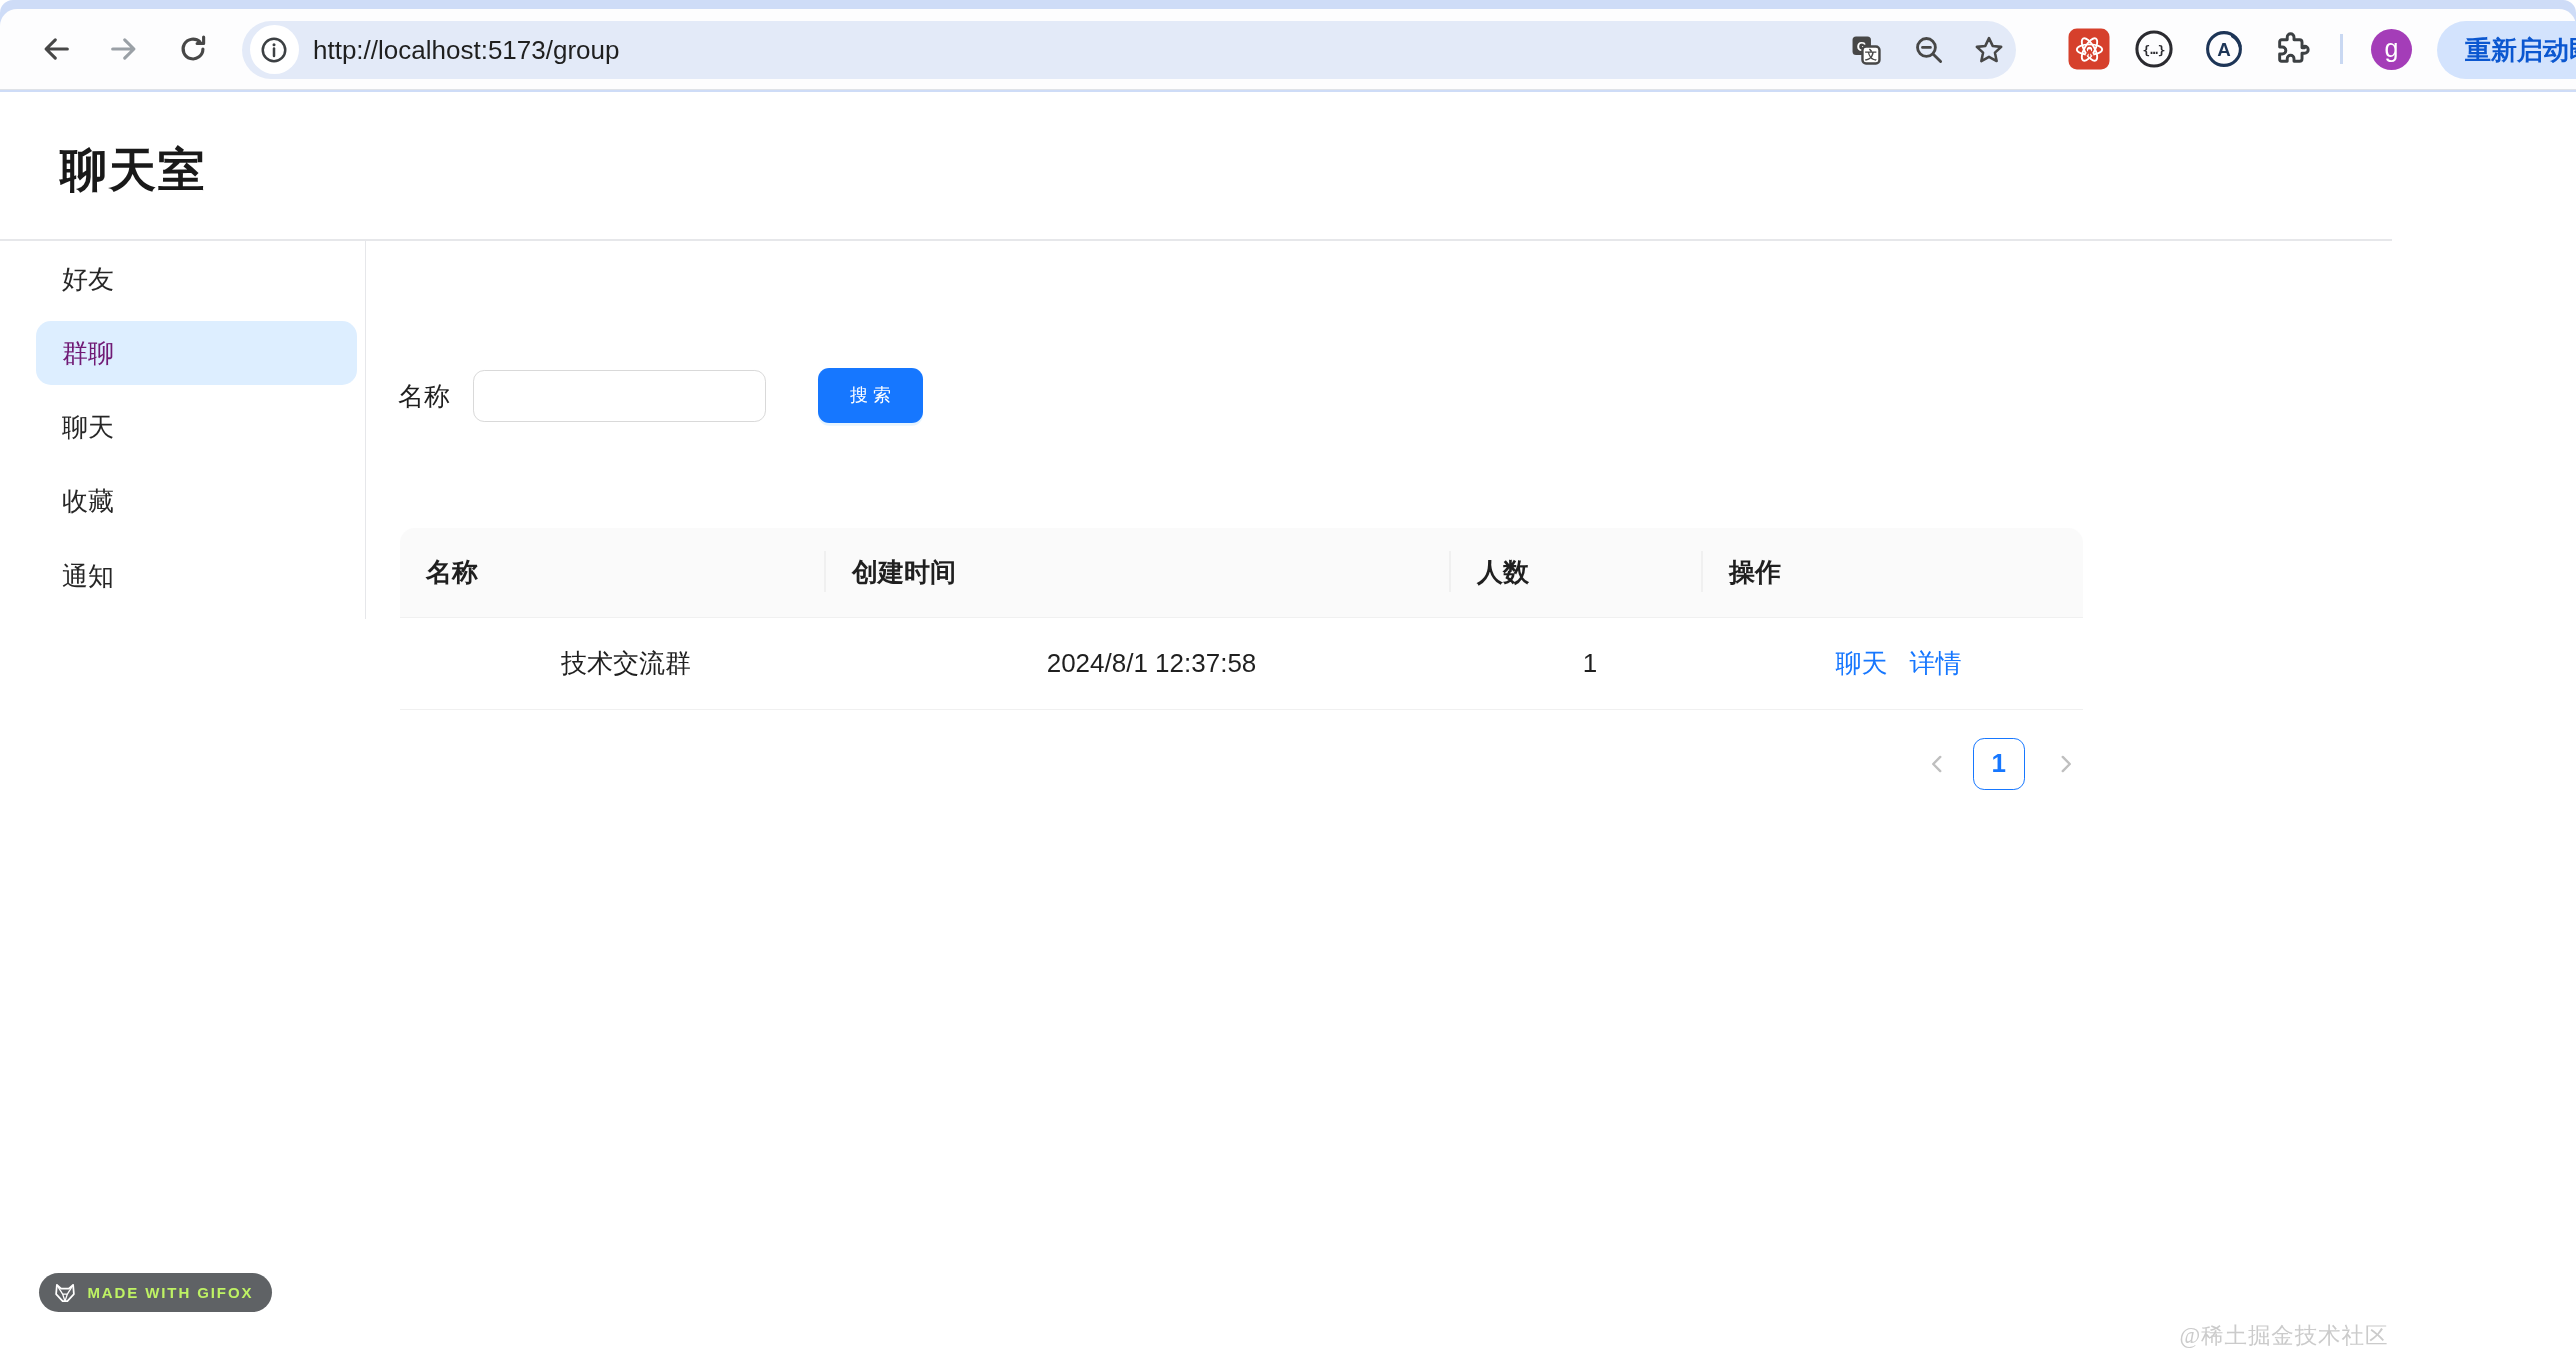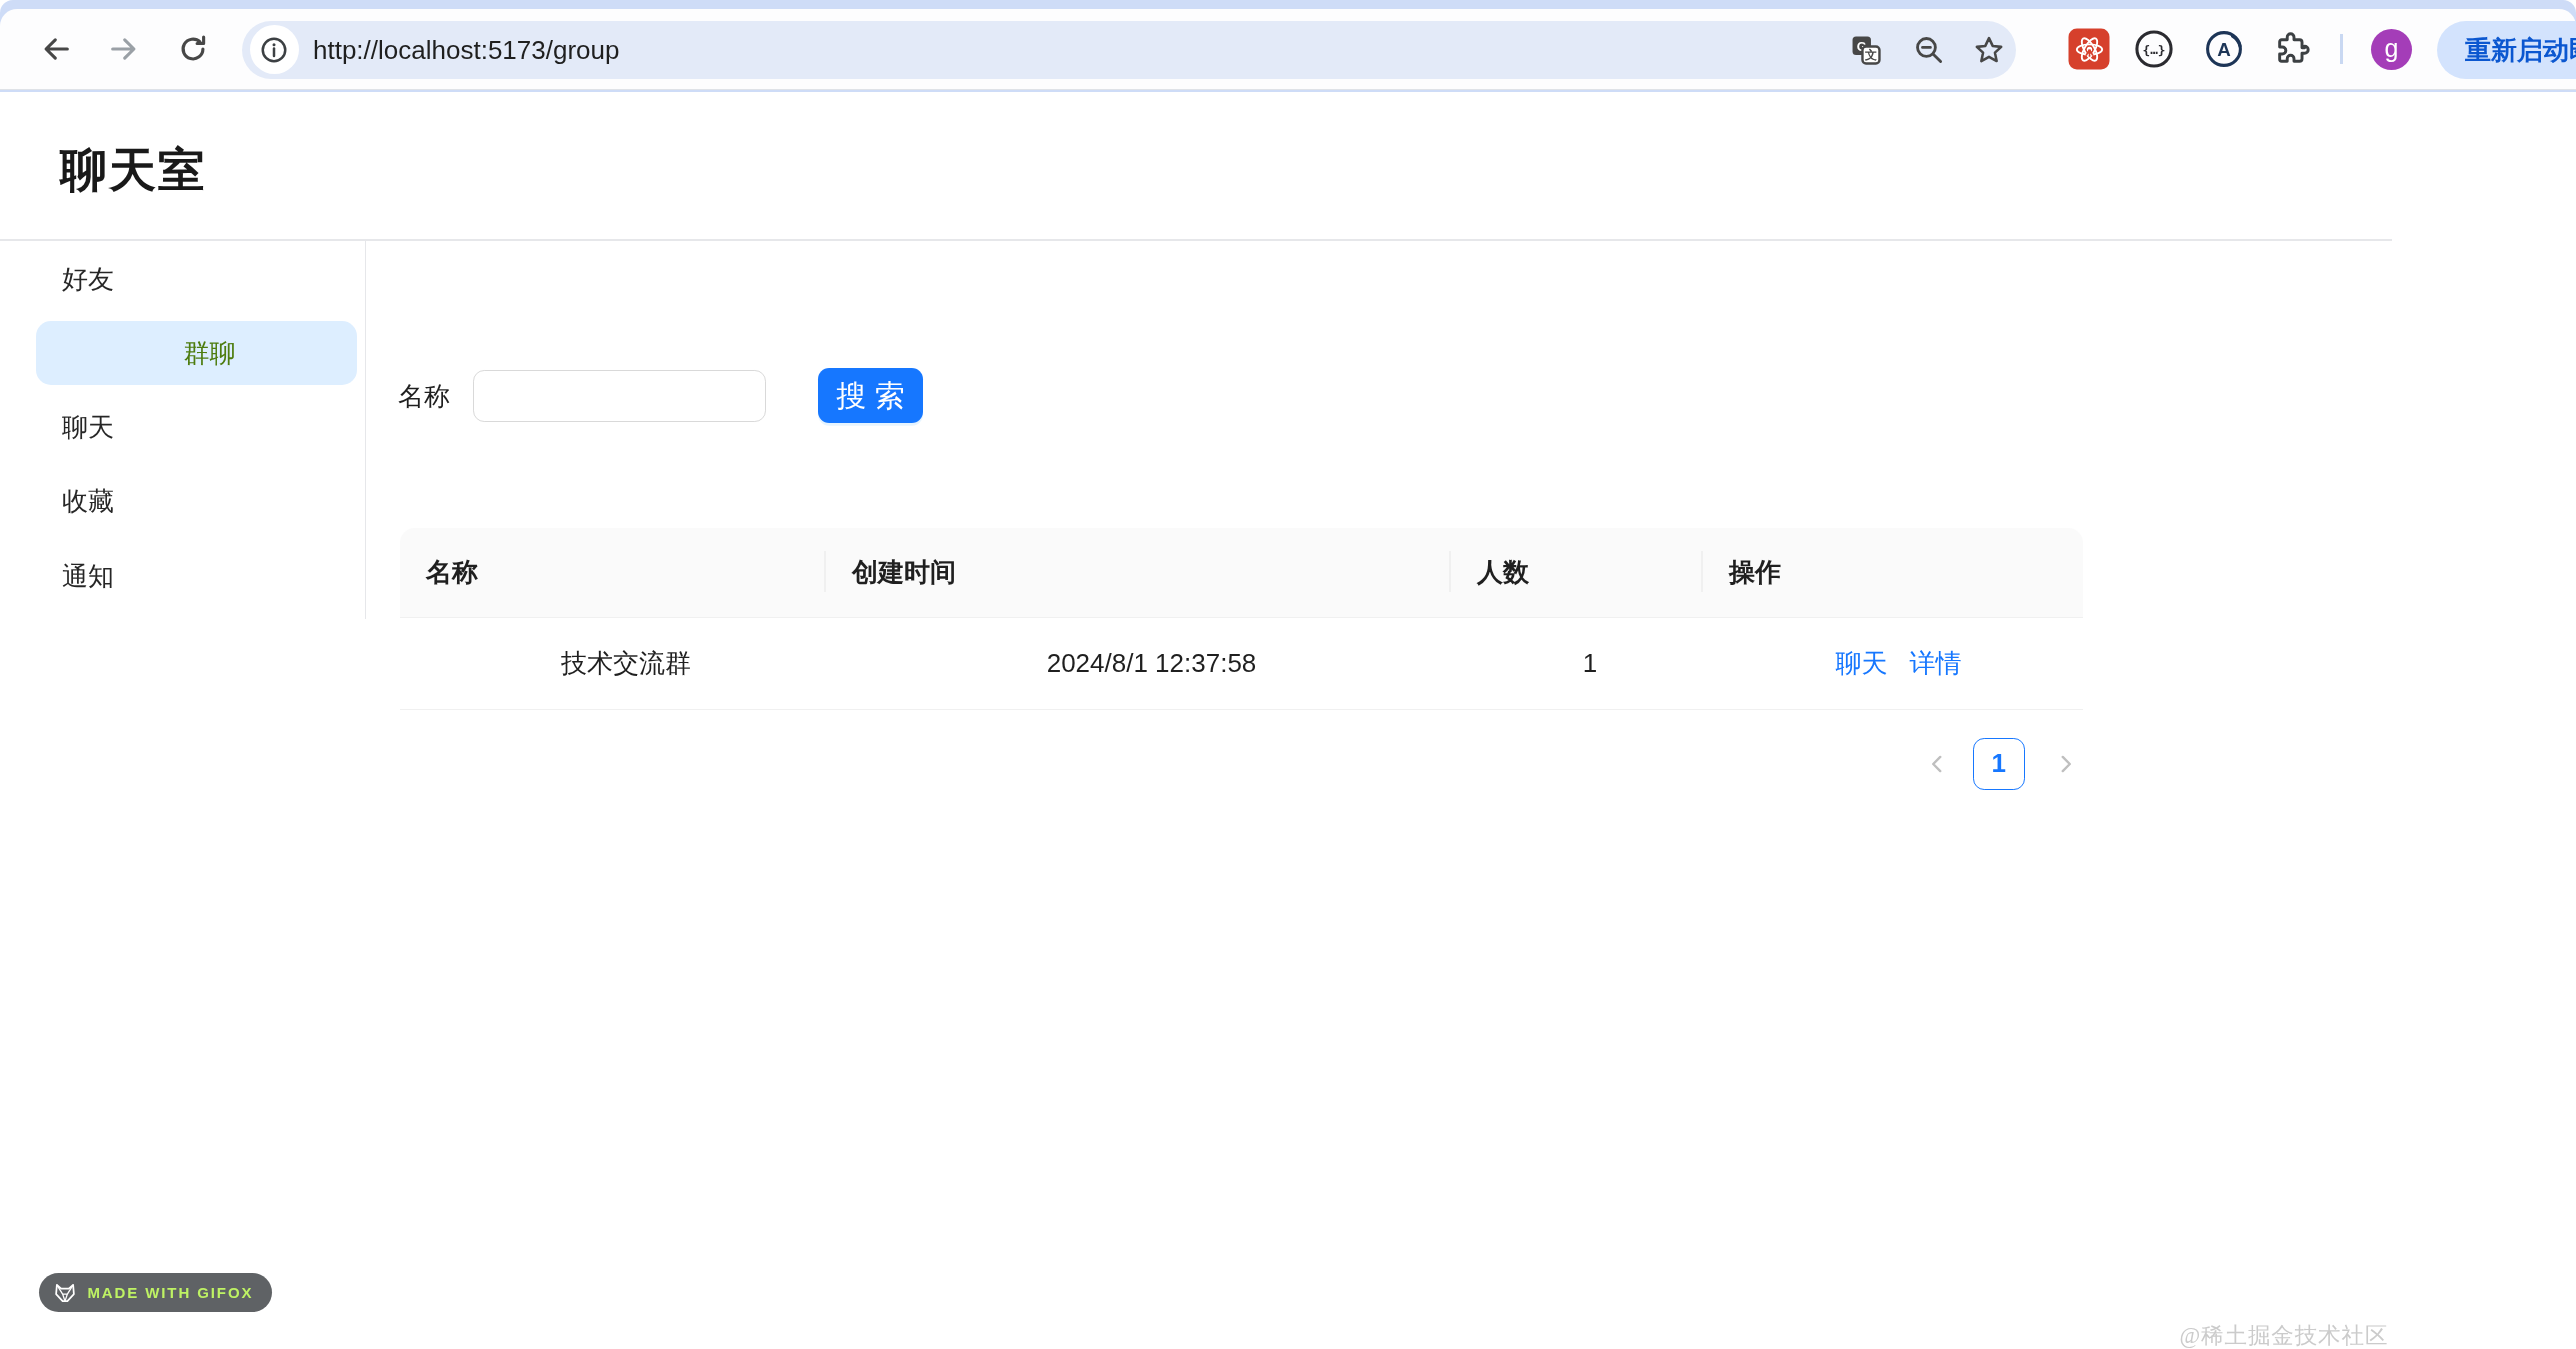--- a/index.html
+++ b/index.html
@@ -42,32 +42,32 @@
   .page { position:absolute; top:92px; left:0; width:2392px; height:1258px; background:#fff; }
   .page-title { position:absolute; left:60px; top:47px; font-size:47px; font-weight:700;
                 color:#191919; letter-spacing:1.9px; }
   .title-divider { position:absolute; left:0; right:0; top:147px; height:1.9px; background:#e6e7ea; }
 
   .sidebar { position:absolute; left:0; top:149px; width:366px; height:378px;
              border-right:1.9px solid #e6e7ea; padding-top:5.6px; }
   .side-item { margin:0 9.4px 10.3px 36px; width:321px; height:64px; line-height:64px;
                padding-left:26px; font-size:26px; color:rgba(0,0,0,0.85);
                border-radius:15px; cursor:pointer; }
-  .side-item.selected { background:#ddeeff; color:#4d7c0f;text-align:center; }
+  .side-item.selected { background:#ddeeff; color:#701a75; }
 
   .main { position:absolute; left:0; top:147px; width:2576px; height:1031px; }
   .form-label { position:absolute; left:398px; top:131px; height:52px; line-height:52px;
                 font-size:26px; color:rgba(0,0,0,0.88); }
   .search-input { position:absolute; left:473px; top:131px; width:293px; height:52px;
                   border:1.9px solid #d9d9d9; border-radius:11.2px; background:#fff;
                   font-size:26px; padding:0 19px; outline:none;
                   font-family:"Liberation Sans","DejaVu Sans",sans-serif; }
   .search-btn { position:absolute; left:818px; top:129px; width:105px; height:55px;
                 background:#1677ff; border:none; border-radius:11.2px; color:#fff;
-                font-size:30px; line-height:55px; text-align:center; cursor:pointer;
+                font-size:18px; line-height:55px; text-align:center; cursor:pointer;
                 white-space:nowrap; box-shadow:0 2.8px 0 rgba(5,145,255,0.1);
                 font-family:"Liberation Sans","DejaVu Sans",sans-serif; }
 
   .table { position:absolute; left:400px; top:289px; width:1683px; font-size:26px; }
   .thead { display:flex; height:90px; background:#fafafa;
            border-radius:15px 15px 0 0; border-bottom:1.9px solid #f0f0f0; }
   .th { position:relative; line-height:88px; padding-left:26px; font-weight:700;
         color:rgba(0,0,0,0.88); }
   .th:not(:last-child)::after { content:""; position:absolute; right:0; top:23.4px;
         width:1.9px; height:41px; background:#f0f0f0; }

